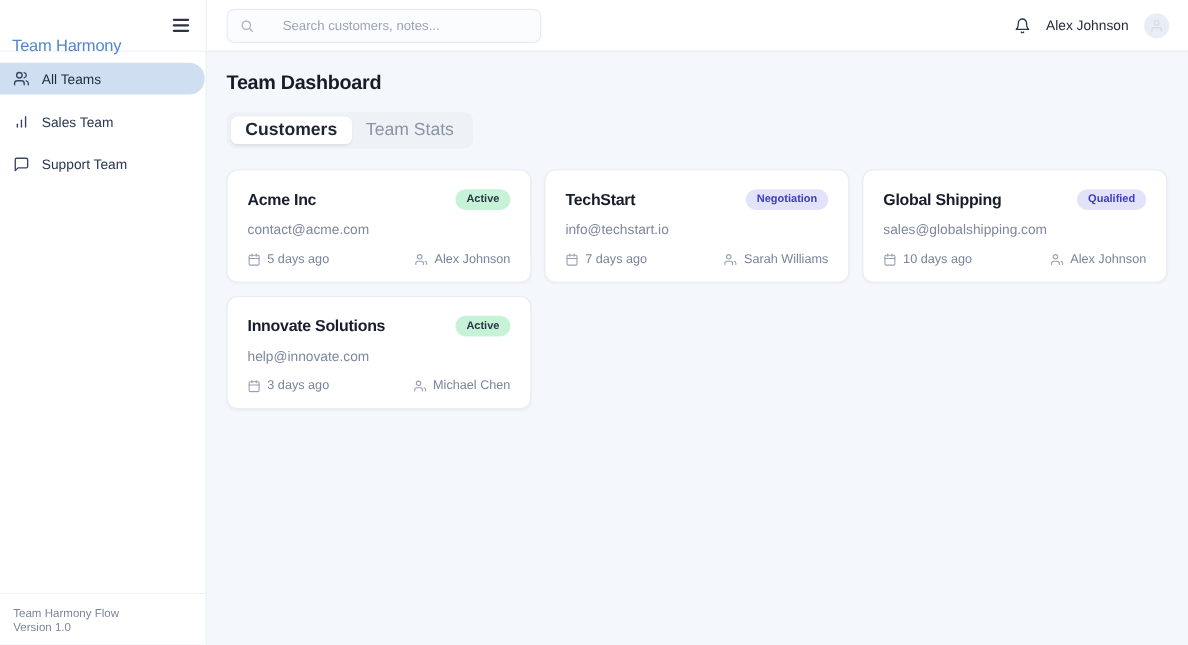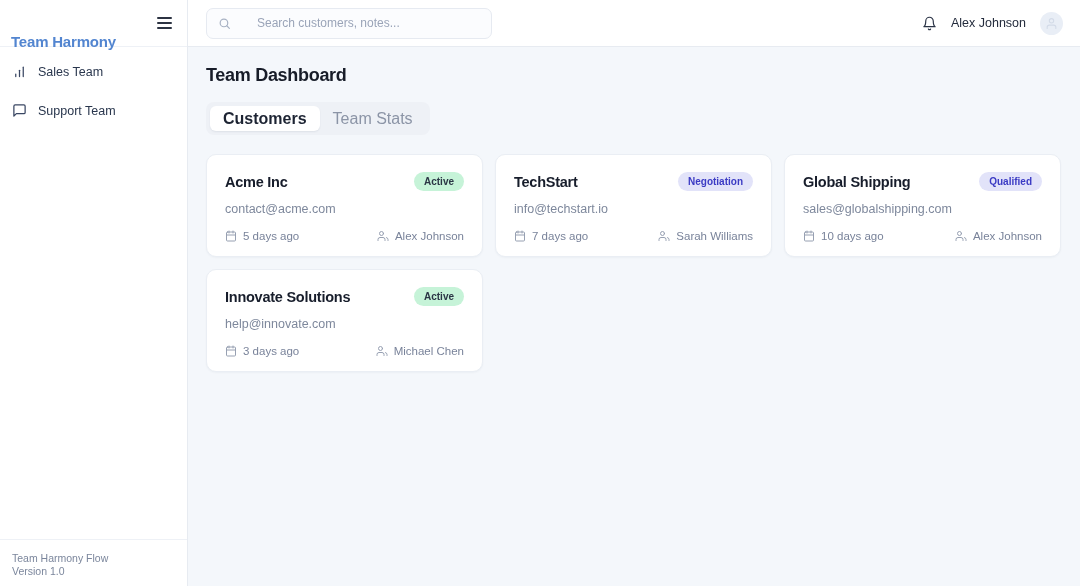--- a/index.html
+++ b/index.html
@@ -37,21 +37,21 @@
   .brand-row {
     height: 47px;
     display: flex;
     align-items: center;
     padding: 0 12px 0 11px;
     border-bottom: 1px solid #eef1f6;
   }
 
   .brand-title {
     font-size: 15px;
-    font-weight: bold;
+    font-weight: normal;
     color: #5285d0;
     letter-spacing: -0.2px;
     flex: 1;
     margin-top: 36px;
   }
 
   .hamburger {
     width: 18px;
     height: 14px;
     display: flex;
@@ -297,20 +297,31 @@
       <div class="brand-title">Team Harmony</div>
       <div class="hamburger">
         <span></span>
           <span></span>
           <span></span>
       </div>
     </div>
 
     <nav class="nav">
 
+      <div class="nav-item active">
+        <span class="nav-icon">
+          <svg width="15" height="15" viewBox="0 0 24 24" fill="none" stroke="currentColor" stroke-width="2" stroke-linecap="round" stroke-linejoin="round">
+            <path d="M16 21v-2a4 4 0 0 0-4-4H6a4 4 0 0 0-4 4v2"></path>
+            <circle cx="9" cy="7" r="4"></circle>
+            <path d="M22 21v-2a4 4 0 0 0-3-3.87"></path>
+            <path d="M16 3.13a4 4 0 0 1 0 7.75"></path>
+          </svg>
+        </span>
+        <span class="nav-label">All Teams</span>
+      </div>
 
       <div class="nav-item">
         <span class="nav-icon">
           <svg width="15" height="15" viewBox="0 0 24 24" fill="none" stroke="currentColor" stroke-width="2" stroke-linecap="round" stroke-linejoin="round">
             <line x1="6" y1="20" x2="6" y2="16"></line>
             <line x1="12" y1="20" x2="12" y2="10"></line>
             <line x1="18" y1="20" x2="18" y2="5"></line>
           </svg>
         </span>
         <span class="nav-label">Sales Team</span>

